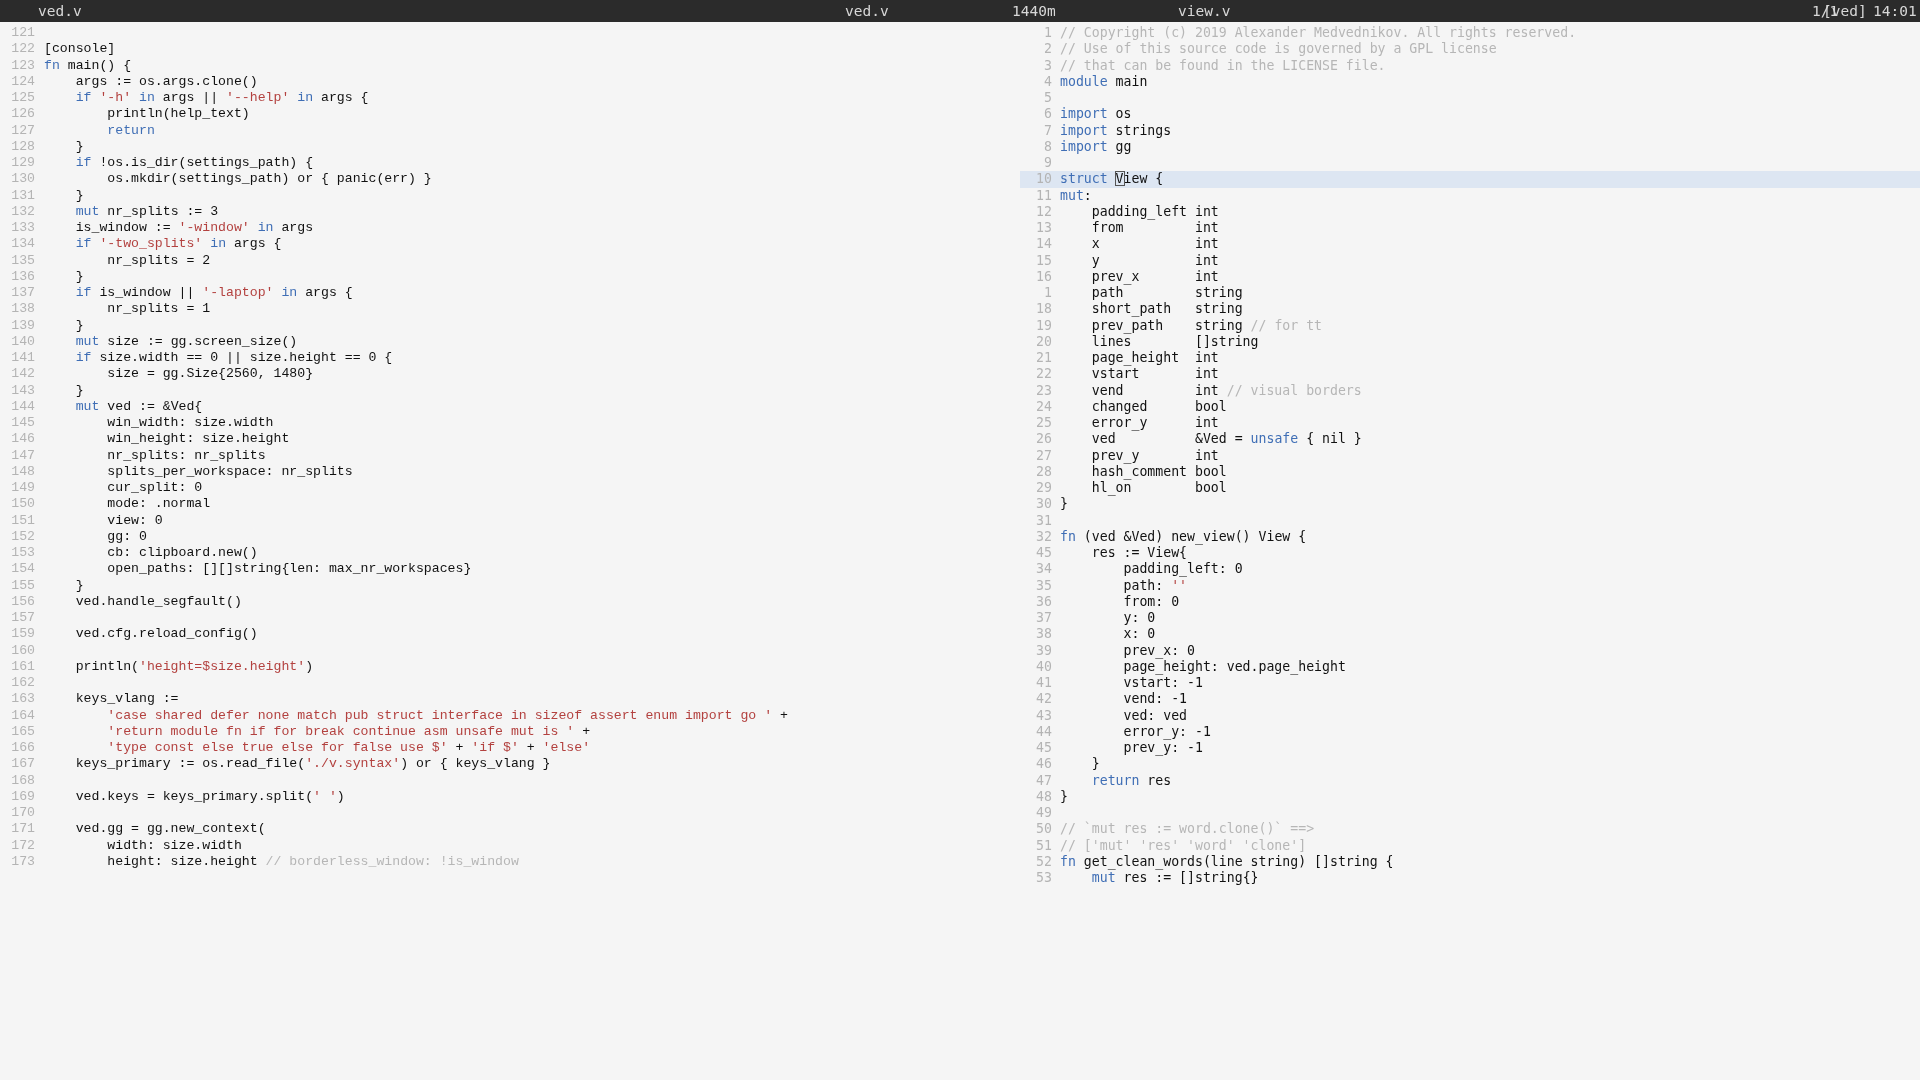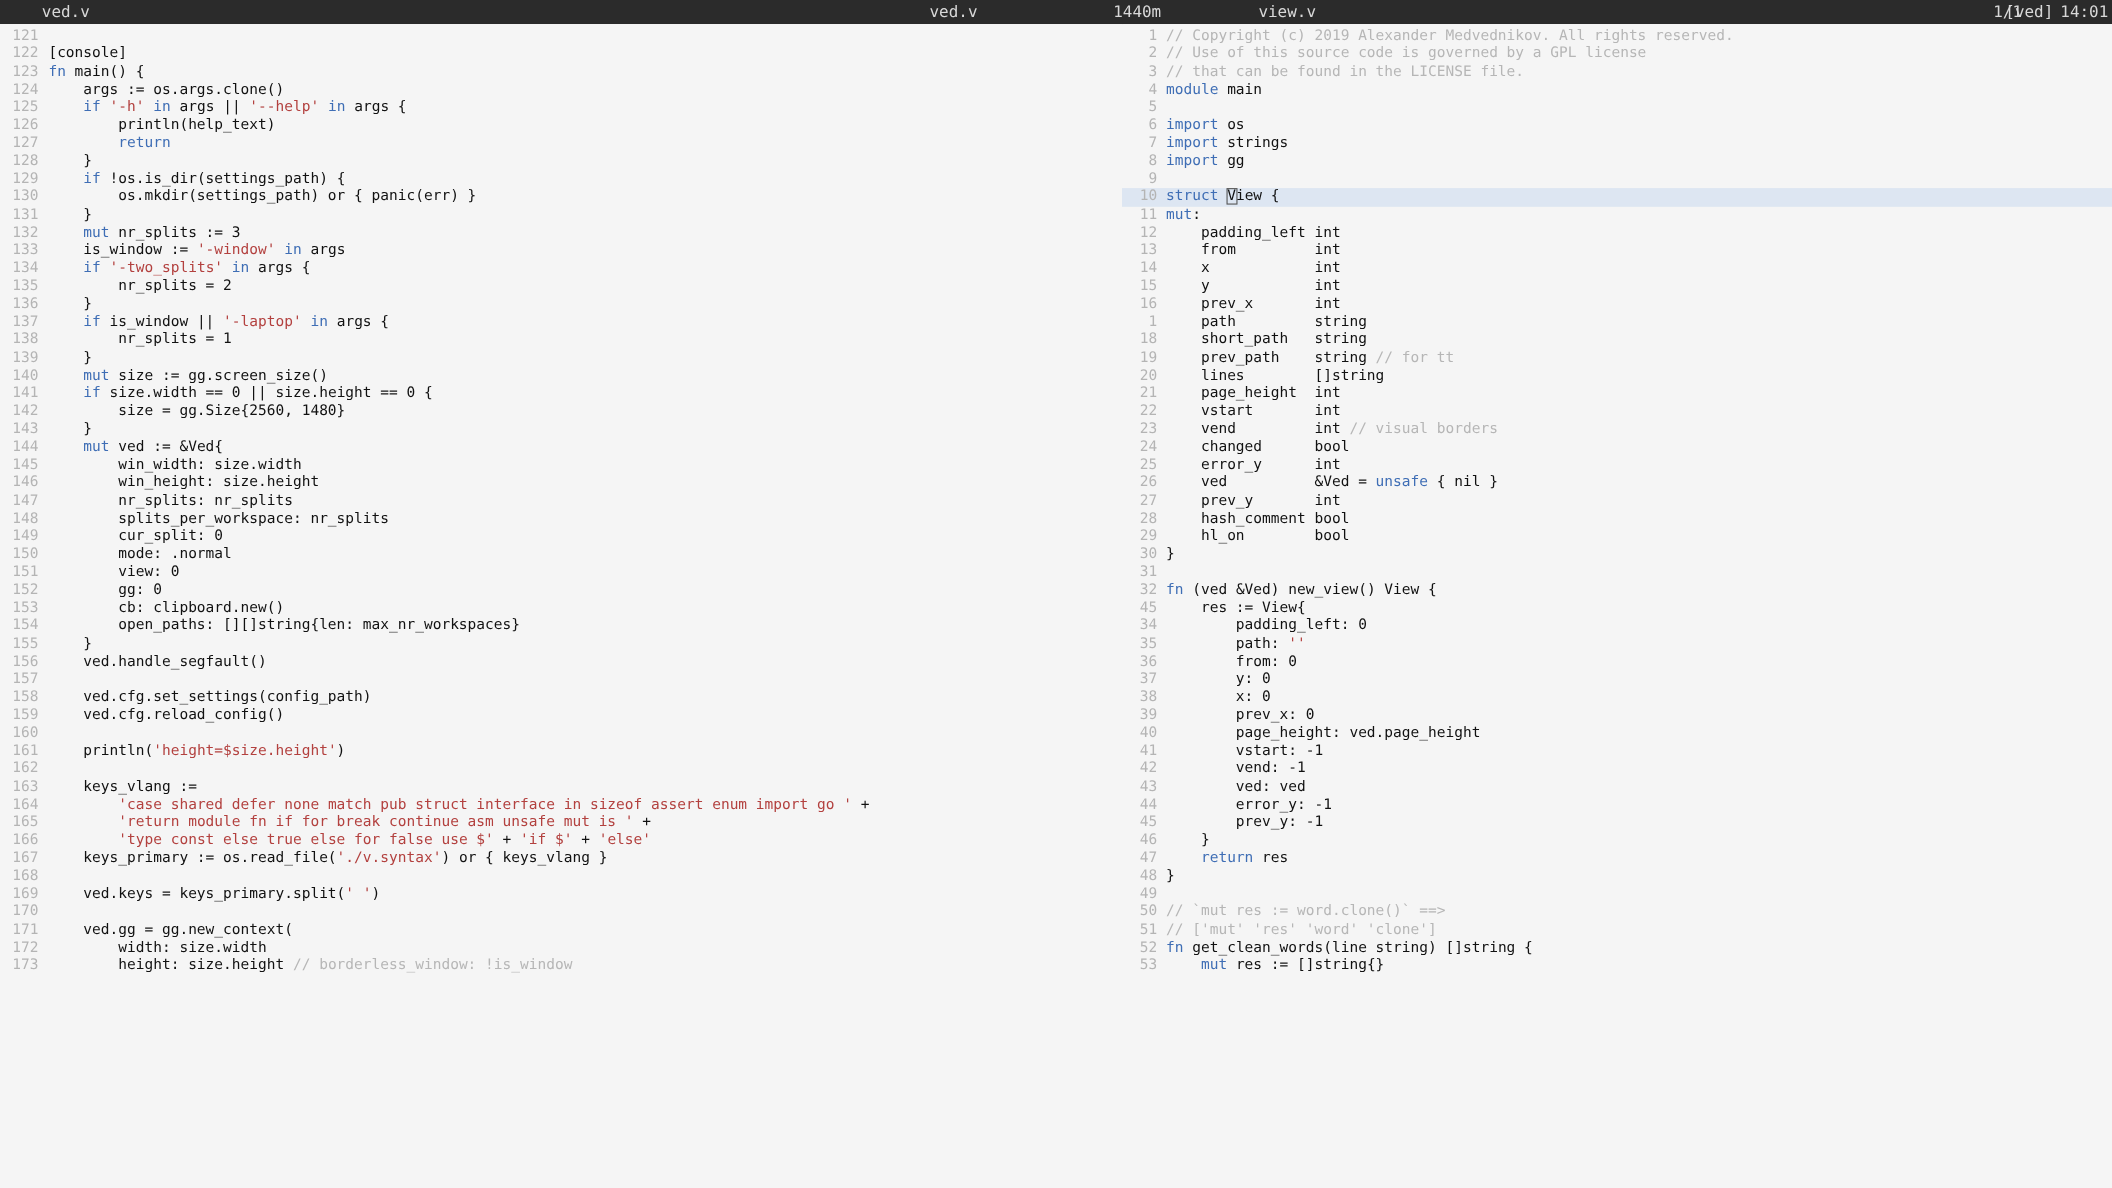--- a/index.html
+++ b/index.html
@@ -22,34 +22,34 @@
     display: flex;
     align-items: center;
     position: relative;
     flex: 0 0 22px;
     letter-spacing: 0px;
   }
   .tb-seg { position: absolute; top: 0; height: 22px; white-space: pre; }
   .tb-left   { left: 38px; }
   .tb-mid    { left: 845px; }
   .tb-size   { left: 1012px; }
-  .tb-right  { left: 1144px; }
+  .tb-right  { left: 1178px; }
   .tb-ved    { left: 1775px; margin-left: 48px; }
   .tb-pos    { left: 1812px; }
   .tb-clock  { left: 1873px; }
 
   
   .panes { flex: 1 1 auto; display: flex; position: relative; background: #f5f5f5; }
   .pane {
     position: relative;
     overflow: hidden;
     background: #f5f5f5;
     padding-top: 3px;
   }
-  .pane-left  { width: 1020px; }
+  .pane-left  { width: 1020px; font-family: Liberation Mono, monospace; }
   .pane-right { width: 900px; }
 
   .split-line {
     position: absolute;
     top: 0; bottom: 0;
     left: 1020px;
     width: 1px;
     background: #d6d6d6;
   }
 
@@ -140,21 +140,20 @@
         <div class="line"><span class="ln">148</span><span class="code"><span class="txt">        splits_per_workspace: nr_splits</span></span></div>
         <div class="line"><span class="ln">149</span><span class="code"><span class="txt">        cur_split: 0</span></span></div>
         <div class="line"><span class="ln">150</span><span class="code"><span class="txt">        mode: .normal</span></span></div>
         <div class="line"><span class="ln">151</span><span class="code"><span class="txt">        view: 0</span></span></div>
         <div class="line"><span class="ln">152</span><span class="code"><span class="txt">        gg: 0</span></span></div>
         <div class="line"><span class="ln">153</span><span class="code"><span class="txt">        cb: clipboard.new()</span></span></div>
         <div class="line"><span class="ln">154</span><span class="code"><span class="txt">        open_paths: [][]string{len: max_nr_workspaces}</span></span></div>
         <div class="line"><span class="ln">155</span><span class="code"><span class="txt">    }</span></span></div>
         <div class="line"><span class="ln">156</span><span class="code"><span class="txt">    ved.handle_segfault()</span></span></div>
         <div class="line"><span class="ln">157</span><span class="code"></span></div>
-        <div class="line"><span class="ln">158</span><span class="code"><span class="txt">    ved.cfg.set_settings(config_path)</span></span></div>
         <div class="line"><span class="ln">159</span><span class="code"><span class="txt">    ved.cfg.reload_config()</span></span></div>
         <div class="line"><span class="ln">160</span><span class="code"></span></div>
         <div class="line"><span class="ln">161</span><span class="code"><span class="txt">    println(</span><span class="str">'height=$size.height'</span><span class="txt">)</span></span></div>
         <div class="line"><span class="ln">162</span><span class="code"></span></div>
         <div class="line"><span class="ln">163</span><span class="code"><span class="txt">    keys_vlang :=</span></span></div>
         <div class="line"><span class="ln">164</span><span class="code"><span class="txt">        </span><span class="str">'case shared defer none match pub struct interface in sizeof assert enum import go '</span><span class="txt"> +</span></span></div>
         <div class="line"><span class="ln">165</span><span class="code"><span class="txt">        </span><span class="str">'return module fn if for break continue asm unsafe mut is '</span><span class="txt"> +</span></span></div>
         <div class="line"><span class="ln">166</span><span class="code"><span class="txt">        </span><span class="str">'type const else true else for false use $'</span><span class="txt"> + </span><span class="str">'if $'</span><span class="txt"> + </span><span class="str">'else'</span></span></div>
         <div class="line"><span class="ln">167</span><span class="code"><span class="txt">    keys_primary := os.read_file(</span><span class="str">'./v.syntax'</span><span class="txt">) or { keys_vlang }</span></span></div>
         <div class="line"><span class="ln">168</span><span class="code"></span></div>

